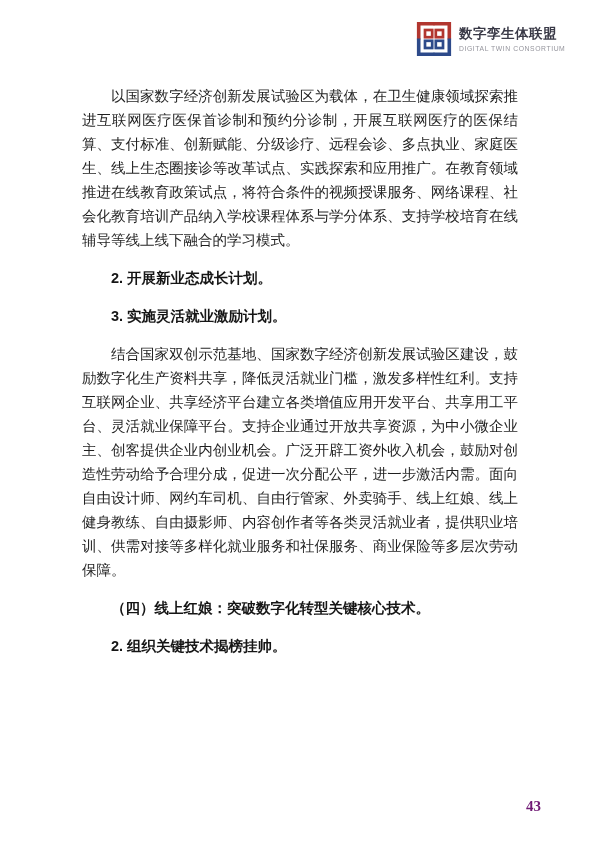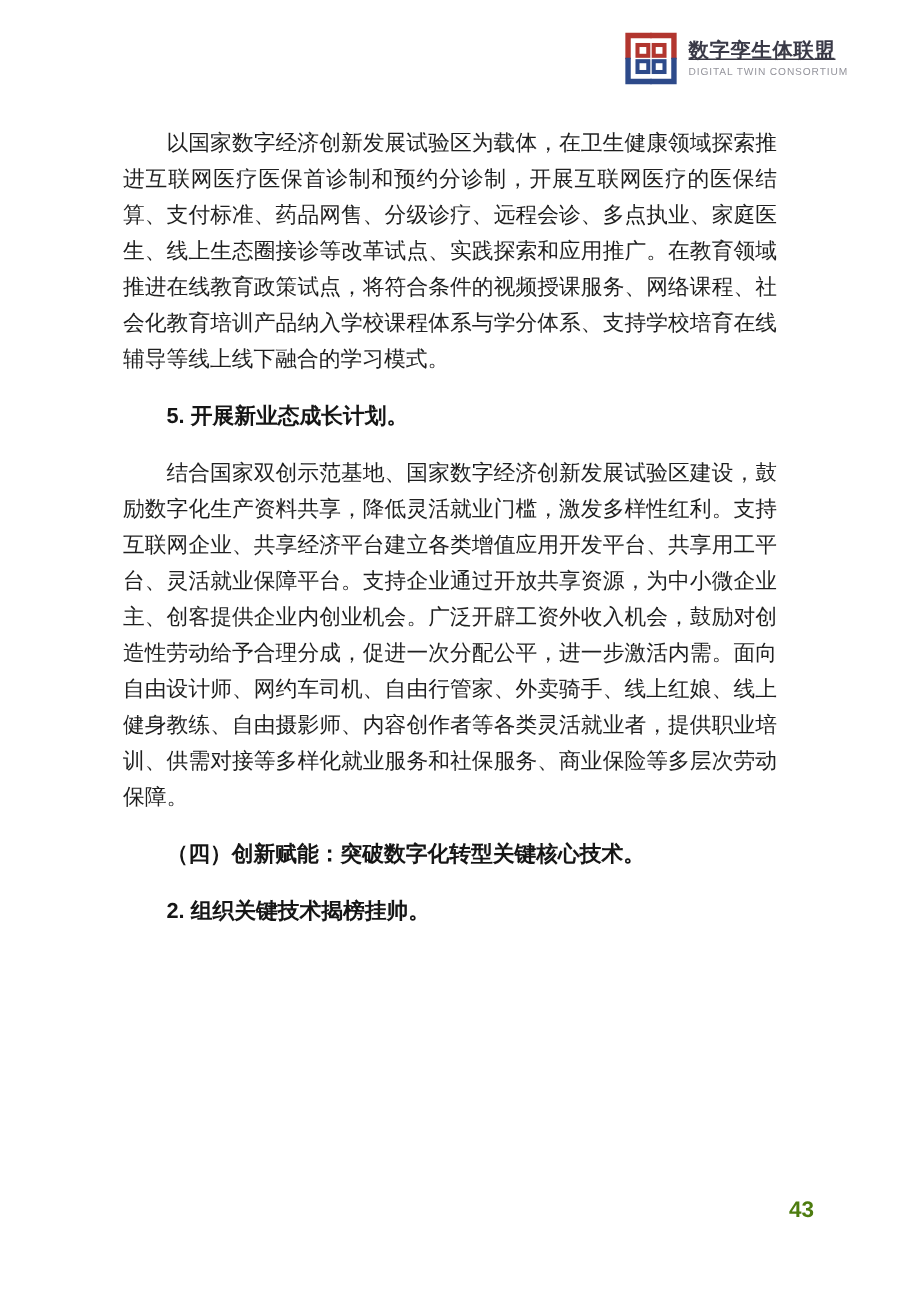--- a/index.html
+++ b/index.html
@@ -26,21 +26,20 @@
   .logo-icon .stroke-blue { stroke: var(--brand-blue, #2d4a8a); fill: none; }
   .logo-text { display: flex; flex-direction: column; }
   .logo-cn {
     font-family: "Liberation Sans", "DejaVu Sans", sans-serif;
     font-weight: 600;
     font-size: 13.5px;
     letter-spacing: 0.5px;
     color: var(--logo-text-color, #3a3a47);
     line-height: 1.25;
     white-space: nowrap;
-    text-decoration: underline;
   }
   .logo-en {
     font-family: "Liberation Sans", "DejaVu Sans", sans-serif;
     font-size: 6.8px;
     letter-spacing: 0.58px;
     color: var(--logo-subtitle-color, #94949c);
     margin-top: 3px;
     white-space: nowrap;
   }
 
@@ -67,24 +66,24 @@
     text-indent: 2em;
     margin: 0 0 14px 0;
     color: #161616;
   }
 
   
   .page-number {
     position: absolute;
     left: 526px;
     top: 798px;
-    font-family: Liberation Sans, sans-serif;
+    font-family: Liberation Serif, serif;
     font-weight: 600;
     font-size: 15px;
-    color: #4d7c0f;
+    color: #701a75;
   }
 </style>
 </head>
 <body>
 
 <div class="page">
 
   <header>
     <div class="logo">
       <svg class="logo-icon" width="36" height="36" viewBox="0 0 40 40">
@@ -104,24 +103,25 @@
         </g>
       </svg>
       <div class="logo-text">
         <div class="logo-cn">数字孪生体联盟</div>
         <div class="logo-en">DIGITAL TWIN CONSORTIUM</div>
       </div>
     </div>
   </header>
 
   <main class="content">
-    <p class="para">以国家数字经济创新发展试验区为载体，在卫生健康领域探索推进互联网医疗医保首诊制和预约分诊制，开展互联网医疗的医保结算、支付标准、药品网售、分级诊疗、远程会诊、多点执业、家庭医生、线上生态圈接诊等改革试点、实践探索和应用推广。在教育领域推进在线教育政策试点，将符合条件的视频授课服务、网络课程、社会化教育培训产品纳入学校课程体系与学分体系、支持学校培育在线辅导等线上线下融合的学习模式。</p>
-    <h3 class="heading">5. 开展新业态成长计划。</h3>
+    <p class="para">以国家数字经济创新发展试验区为载体，在卫生健康领域探索推进互联网医疗医保首诊制和预约分诊制，开展互联网医疗的医保结算、支付标准、创新赋能、分级诊疗、远程会诊、多点执业、家庭医生、线上生态圈接诊等改革试点、实践探索和应用推广。在教育领域推进在线教育政策试点，将符合条件的视频授课服务、网络课程、社会化教育培训产品纳入学校课程体系与学分体系、支持学校培育在线辅导等线上线下融合的学习模式。</p>
+    <h3 class="heading">2. 开展新业态成长计划。</h3>
+    <h3 class="heading">3. 实施灵活就业激励计划。</h3>
     <p class="para">结合国家双创示范基地、国家数字经济创新发展试验区建设，鼓励数字化生产资料共享，降低灵活就业门槛，激发多样性红利。支持互联网企业、共享经济平台建立各类增值应用开发平台、共享用工平台、灵活就业保障平台。支持企业通过开放共享资源，为中小微企业主、创客提供企业内创业机会。广泛开辟工资外收入机会，鼓励对创造性劳动给予合理分成，促进一次分配公平，进一步激活内需。面向自由设计师、网约车司机、自由行管家、外卖骑手、线上红娘、线上健身教练、自由摄影师、内容创作者等各类灵活就业者，提供职业培训、供需对接等多样化就业服务和社保服务、商业保险等多层次劳动保障。</p>
-    <h3 class="heading">（四）创新赋能：突破数字化转型关键核心技术。</h3>
+    <h3 class="heading">（四）线上红娘：突破数字化转型关键核心技术。</h3>
     <h3 class="heading">2. 组织关键技术揭榜挂帅。</h3>
   </main>
 
   <footer>
     <div class="page-number">43</div>
   </footer>
 
 </div>
 
 </body></html>

